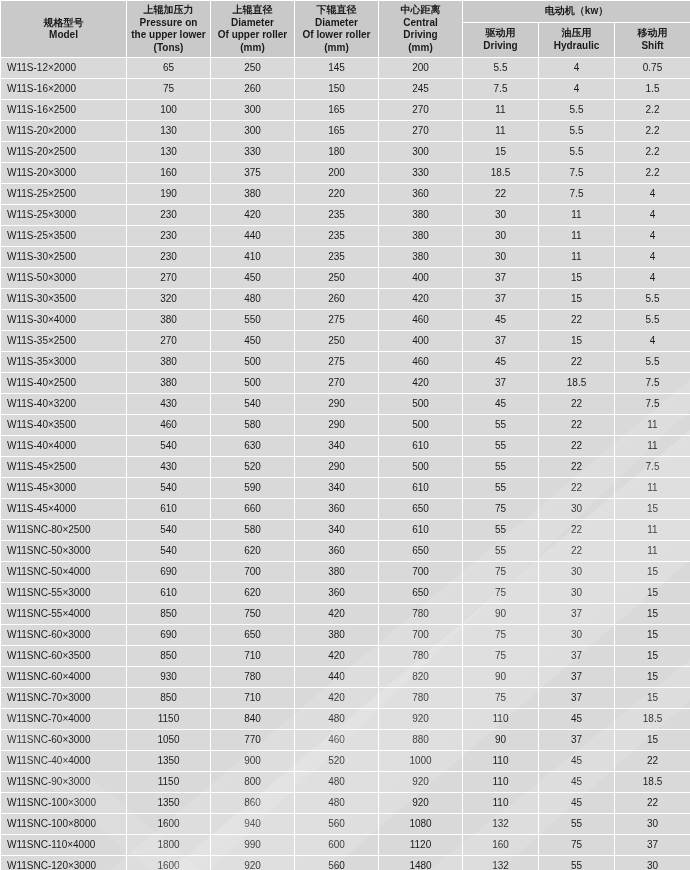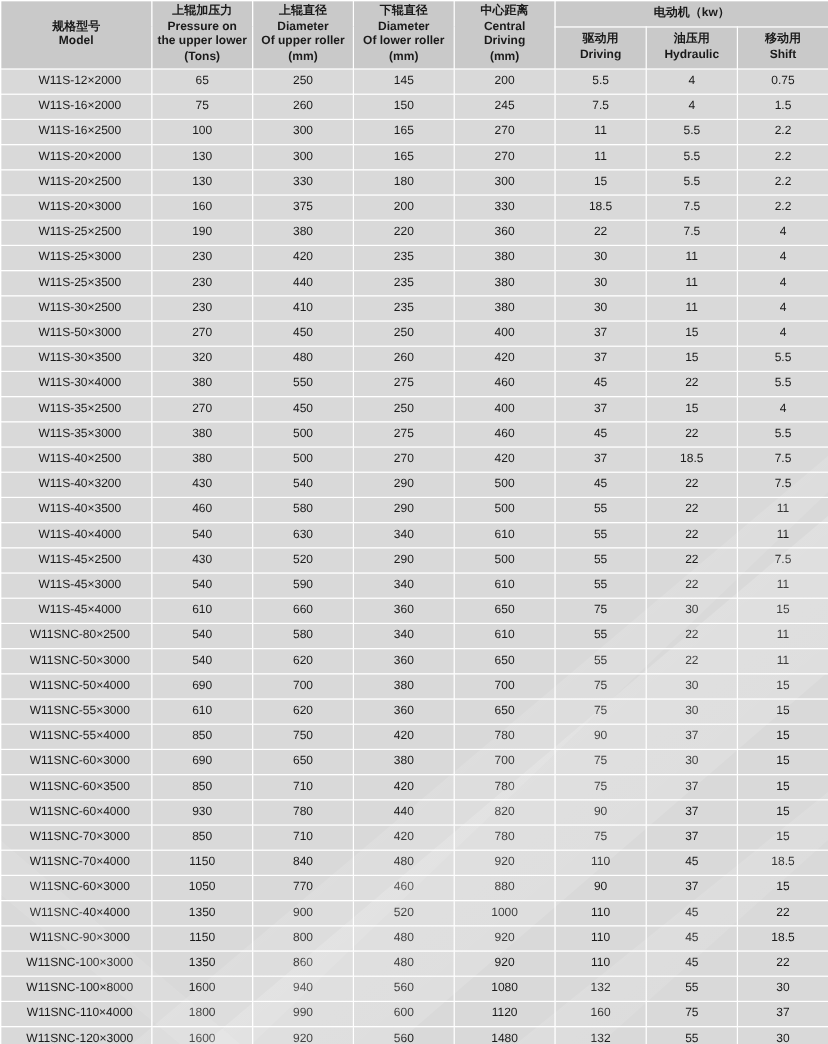--- a/index.html
+++ b/index.html
@@ -39,21 +39,21 @@
     font-size: 10px;
   }
   #spec-table thead th .en {
     display: block;
     font-size: 10px;
   }
   #spec-table tbody td {
     height: 20px;
   }
   #spec-table tbody td.model {
-    text-align: center;
+    text-align: left;
     padding-left: 6px;
     font-size: 10px;
   }
   
   col.c0 { width: 126px; }
   col.c1 { width: 84px; }
   col.c2 { width: 84px; }
   col.c3 { width: 84px; }
   col.c4 { width: 84px; }
   col.c5 { width: 76px; }

